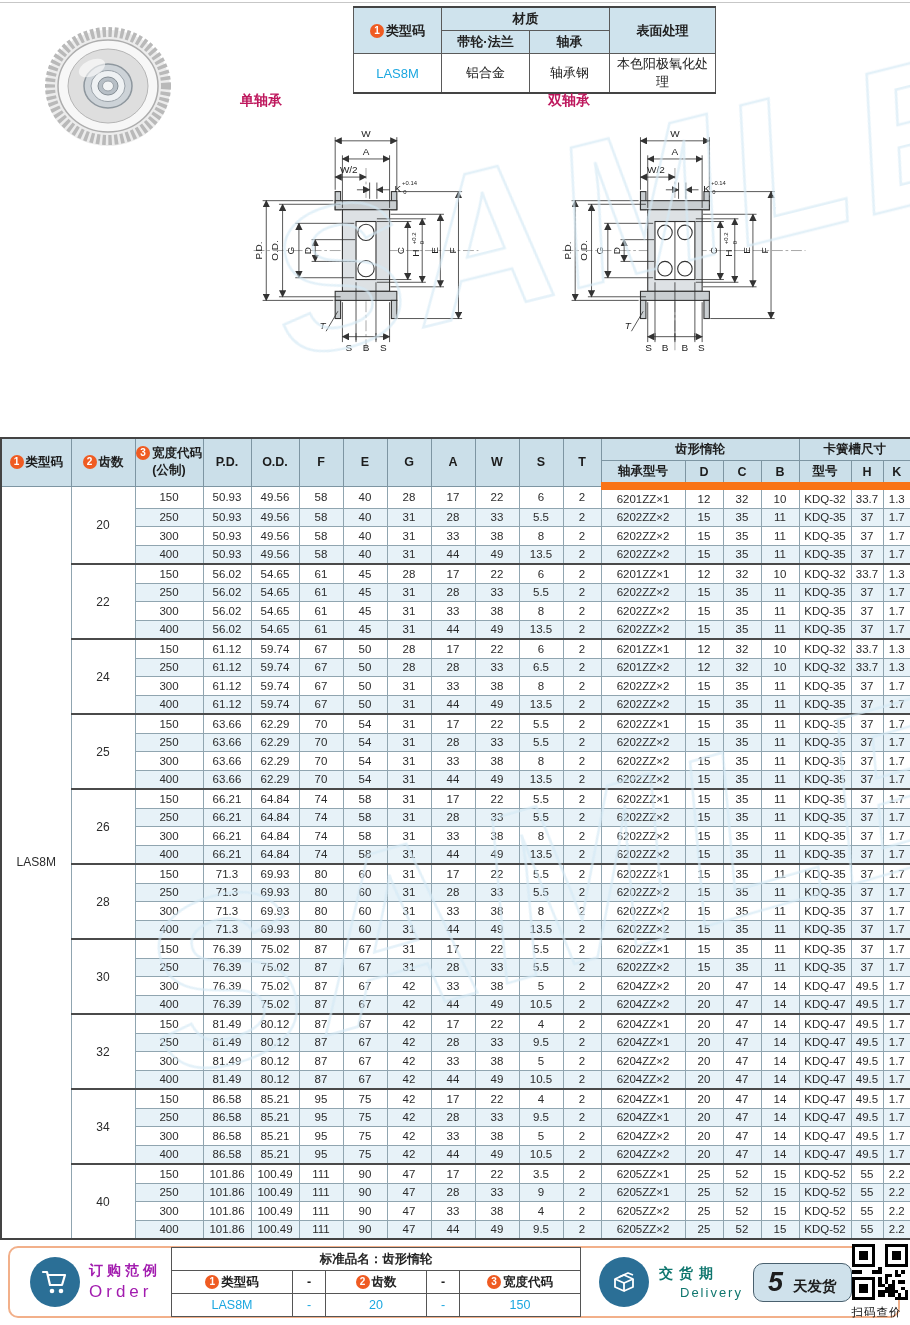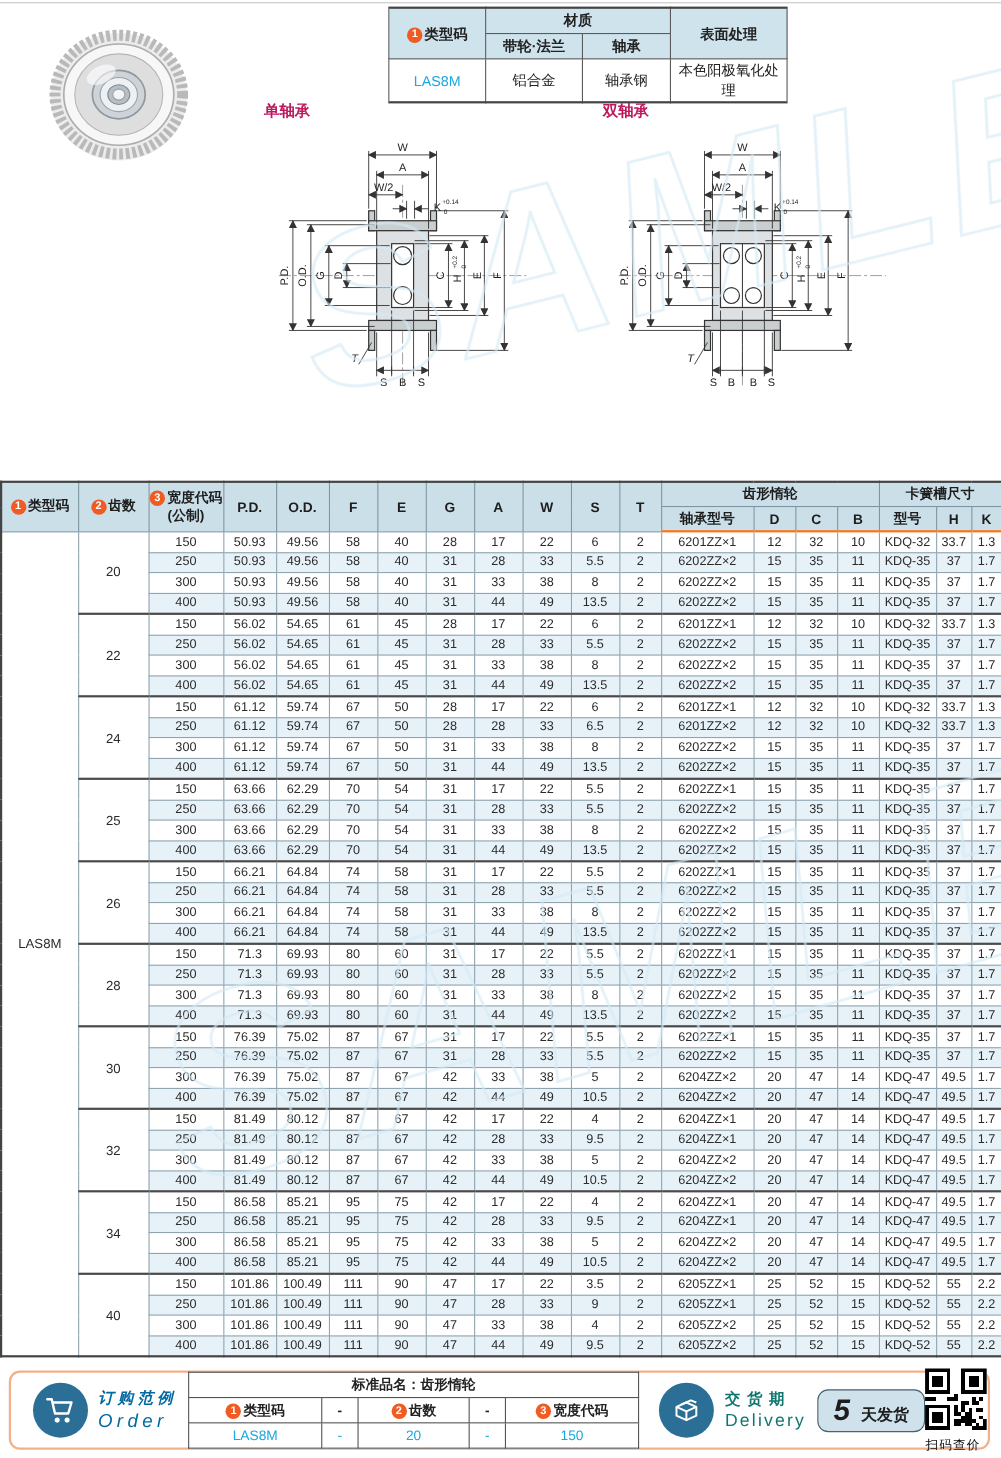--- a/index.html
+++ b/index.html
@@ -27,46 +27,46 @@
   .dwg-title{text-align:left;font-size:14px;font-weight:700;color:#be185d;margin-bottom:0;}
   .dwg-note{position:absolute;left:180px;top:386px;width:730px;text-align:center;
       font-size:13px;color:#222;letter-spacing:1px;}
   svg text{font-family:"Liberation Sans","DejaVu Sans",sans-serif;}
 
   
   .main-table{position:absolute;left:0;top:437px;width:910px;border-collapse:collapse;
       table-layout:fixed;border:2px solid #444;}
   .main-table th{background:#cbdfe9;font-size:12.5px;font-weight:600;border:1px solid #7d95a2;
       height:21px;padding:0;text-align:center;color:#1d1d1d;}
-  .main-table thead tr:last-child th{border-bottom:2px solid #f97316;}
+  .main-table thead tr:last-child th{border-bottom:8px solid #f97316;}
   .main-table td{border:1px solid #90a5b0;font-size:11.5px;height:17.5px;padding:0;
       text-align:center;color:#2b2b2b;background:#fff;white-space:nowrap;}
   .main-table tr.stripe td{background:#e7f2f8;}
   .main-table tr.group-start td{border-top:2px solid #4a4a4a;}
   .main-table td.type-code-cell,.main-table td.teeth-cell{background:#fff;font-size:12px;}
   .badge{display:inline-block;width:14px;height:14px;line-height:14px;border-radius:50%;
       background:#ef5b22;color:#fff;font-size:10px;font-weight:700;text-align:center;
       margin-right:2px;vertical-align:1px;}
 
   
   .footer{position:absolute;left:8px;top:1246px;width:892px;height:72px;
       border:2px solid #f2b08a;border-radius:10px;background:#fff;display:flex;
       align-items:center;padding:0 14px 0 20px;box-sizing:border-box;}
   .icon-circle{width:50px;height:50px;border-radius:50%;background:#2b6f96;flex:0 0 auto;
       display:flex;align-items:center;justify-content:center;}
-  .f-label{margin-left:9px;color:#0369a1;flex:0 0 auto;font-style:italic;}
+  .f-label{margin-left:9px;color:#a21caf;flex:0 0 auto;}
   .f-label .cn{font-size:14px;letter-spacing:4px;font-weight:600;}
   .f-label .en{font-size:17px;letter-spacing:4px;margin-top:2px;}
   .order-table{border-collapse:collapse;margin-left:10px;flex:0 0 auto;}
   .order-table th,.order-table td{border:1px solid #555;text-align:center;font-size:12.5px;
       padding:0 4px;height:22px;font-weight:600;background:#fff;}
   .order-table td{font-weight:400;}
   .dlv-label{margin-left:10px;color:#0f766e;flex:0 0 auto;}
   .dlv-label .cn{font-size:14px;letter-spacing:6px;font-weight:700;}
-  .dlv-label .en{font-size:16px;letter-spacing:2px;margin-top:2px;}
+  .dlv-label .en{font-size:13px;letter-spacing:2px;margin-top:2px;margin-left:21px;}
   .dlv-pill{margin-left:10px;flex:0 0 auto;border:1.5px solid #49606e;border-radius:10px;
       background:#cfe1eb;padding:3px 14px;display:flex;align-items:baseline;}
   .dlv-pill .num{font-size:27px;font-style:italic;font-weight:600;color:#1d1d1d;}
   .dlv-pill .suf{font-size:14.5px;font-weight:700;margin-left:10px;color:#1d1d1d;}
   .qr-wrap{margin-left:auto;flex:0 0 auto;}
   .qr-cap{font-size:11.5px;color:#111;margin-top:1px;letter-spacing:1px;}
 </style>
 </head>
 <body>
 

